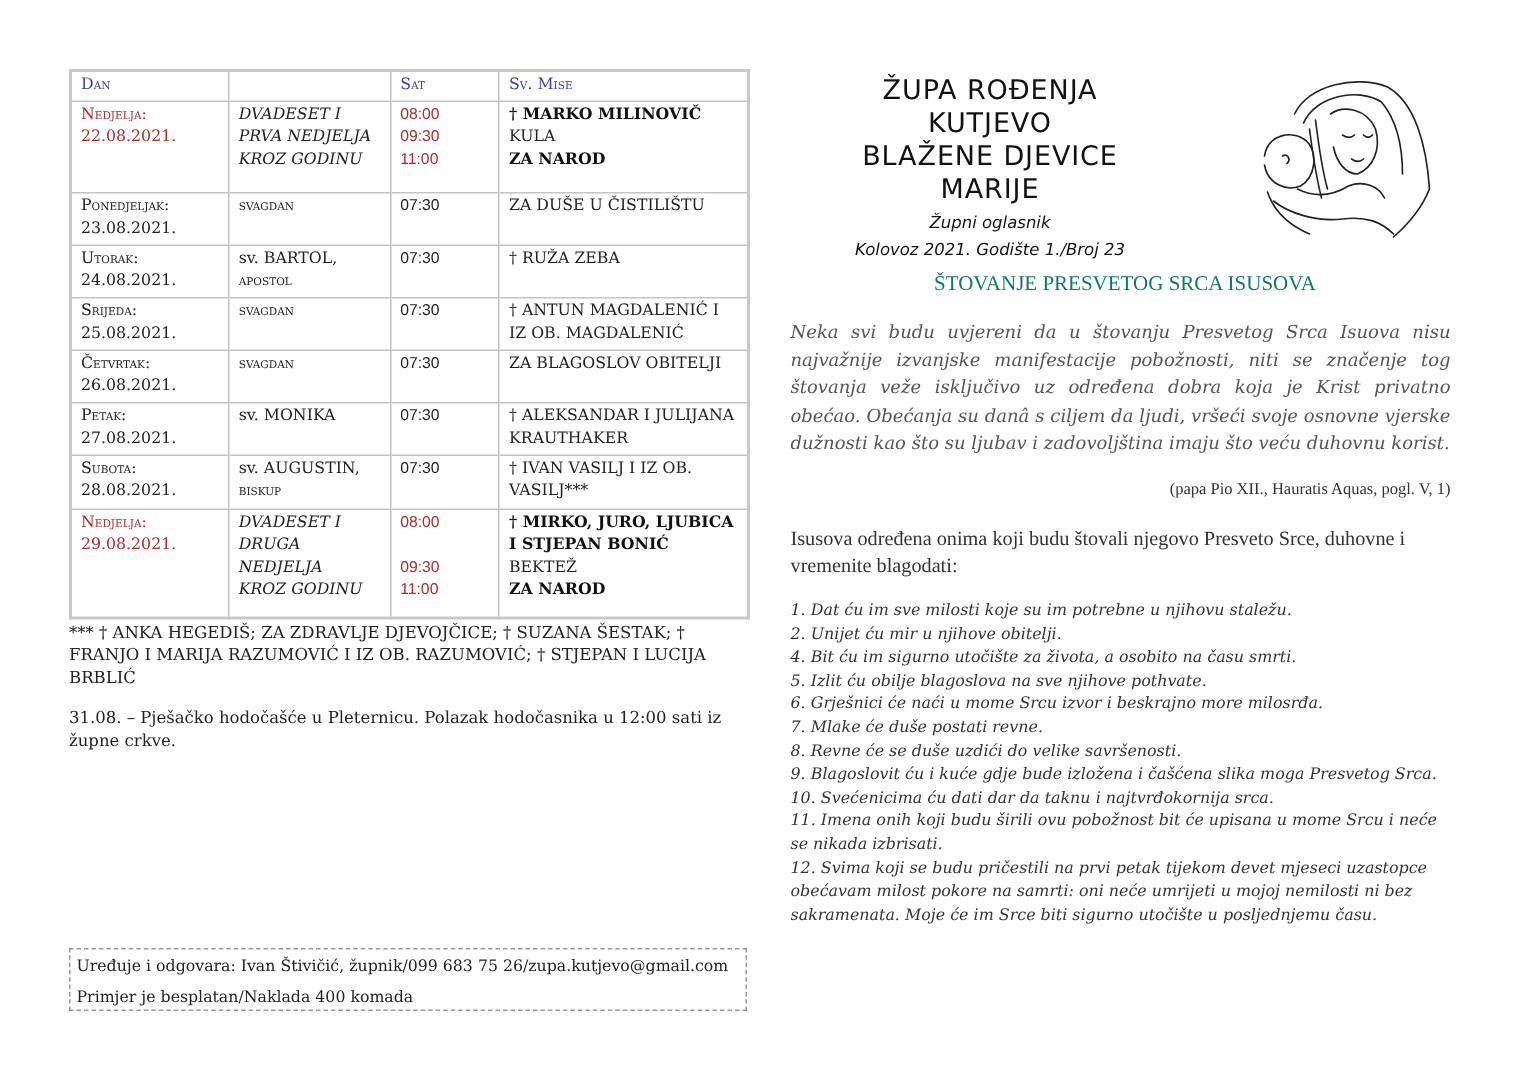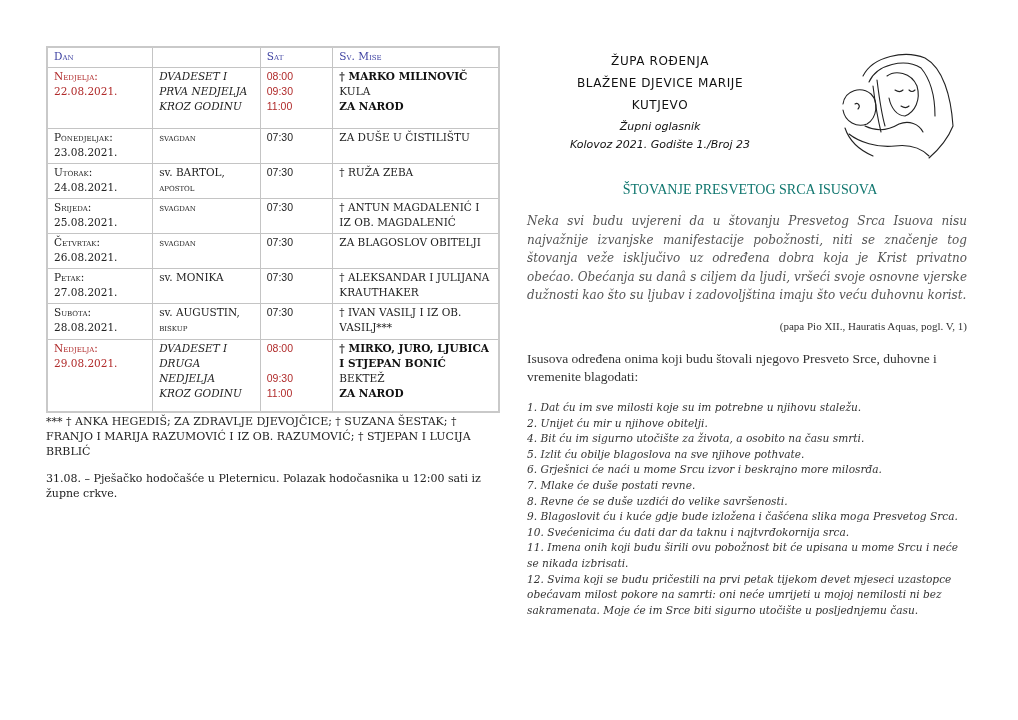--- a/index.html
+++ b/index.html
@@ -27,21 +27,21 @@
   .notes p { margin:0 0 12px 0; }
 
   .footer-box { position:absolute; left:46px; top:632px; width:452px; height:42px; border:1px dashed #9a9a9a;
                 font-size:10.5px; line-height:14px; padding:0 4px; box-sizing:border-box; }
   .footer-box div { margin-top:4px; }
   .footer-box div + div { margin-top:7px; }
 
   
   .masthead { position:absolute; left:540px; top:50px; width:240px; text-align:center;
               font-family:"DejaVu Sans", sans-serif; color:#111; }
-  .masthead .t { font-size:12px; line-height:22px; letter-spacing:0.6px; }
+  .masthead .t { font-size:18px; line-height:22px; letter-spacing:0.6px; }
   .masthead .sub { font-size:11px; line-height:18px; font-style:italic; margin-top:2px; }
   .masthead .issue { font-size:11px; line-height:18px; font-style:italic; }
 
   .madonna { position:absolute; left:825px; top:46px; width:140px; height:115px; }
 
   .section-title { position:absolute; left:510px; top:182px; width:480px; text-align:center;
                    font-family:"Liberation Serif", serif; font-size:14px; color:#0f766e; }
   .quote { position:absolute; left:527px; top:212px; width:440px; font-family:"DejaVu Serif", serif;
            font-style:italic; font-size:12px; line-height:18.5px; color:#555; text-align:justify; }
   .quote-src { position:absolute; left:527px; top:320px; width:440px; text-align:right;
@@ -217,25 +217,29 @@
         </td>
       </tr>
     </tbody>
   </table>
 
   <div class="notes">
     <p>*** † ANKA HEGEDIŠ; ZA ZDRAVLJE DJEVOJČICE; † SUZANA ŠESTAK; † FRANJO I MARIJA RAZUMOVIĆ I IZ OB. RAZUMOVIĆ; † STJEPAN I LUCIJA BRBLIĆ</p>
     <p>31.08. – Pješačko hodočašće u Pleternicu. Polazak hodočasnika u 12:00 sati iz župne crkve.</p>
   </div>
 
+  <div class="footer-box">
+    <div>Uređuje i odgovara: Ivan Štivičić, župnik/099 683 75 26/zupa.kutjevo@gmail.com</div>
+    <div>Primjer je besplatan/Naklada 400 komada</div>
+  </div>
 
   <div class="masthead">
     <div class="t">ŽUPA ROĐENJA</div>
+    <div class="t">KUTJEVO</div>
     <div class="t">BLAŽENE DJEVICE MARIJE</div>
-    <div class="t">KUTJEVO</div>
     <div class="sub">Župni oglasnik</div>
     <div class="issue">Kolovoz 2021. Godište 1./Broj 23</div>
   </div>
 
   <svg class="madonna" viewBox="0 0 140 115">
     <g fill="none" stroke="#222" stroke-width="1.1" stroke-linecap="round" stroke-linejoin="round">
       <path d="M38 30 C48 10, 80 4, 100 12 C118 22, 126 50, 128 80 C122 95, 112 105, 104 112"></path>
       <path d="M44 36 C52 18, 80 12, 96 22 C106 34, 110 52, 110 70"></path>
       <path d="M62 30 C70 24, 86 26, 92 40 C96 54, 90 66, 80 70 C72 70, 66 62, 64 52"></path>
       <path d="M70 44 C73 46, 76 46, 78 44"></path>

